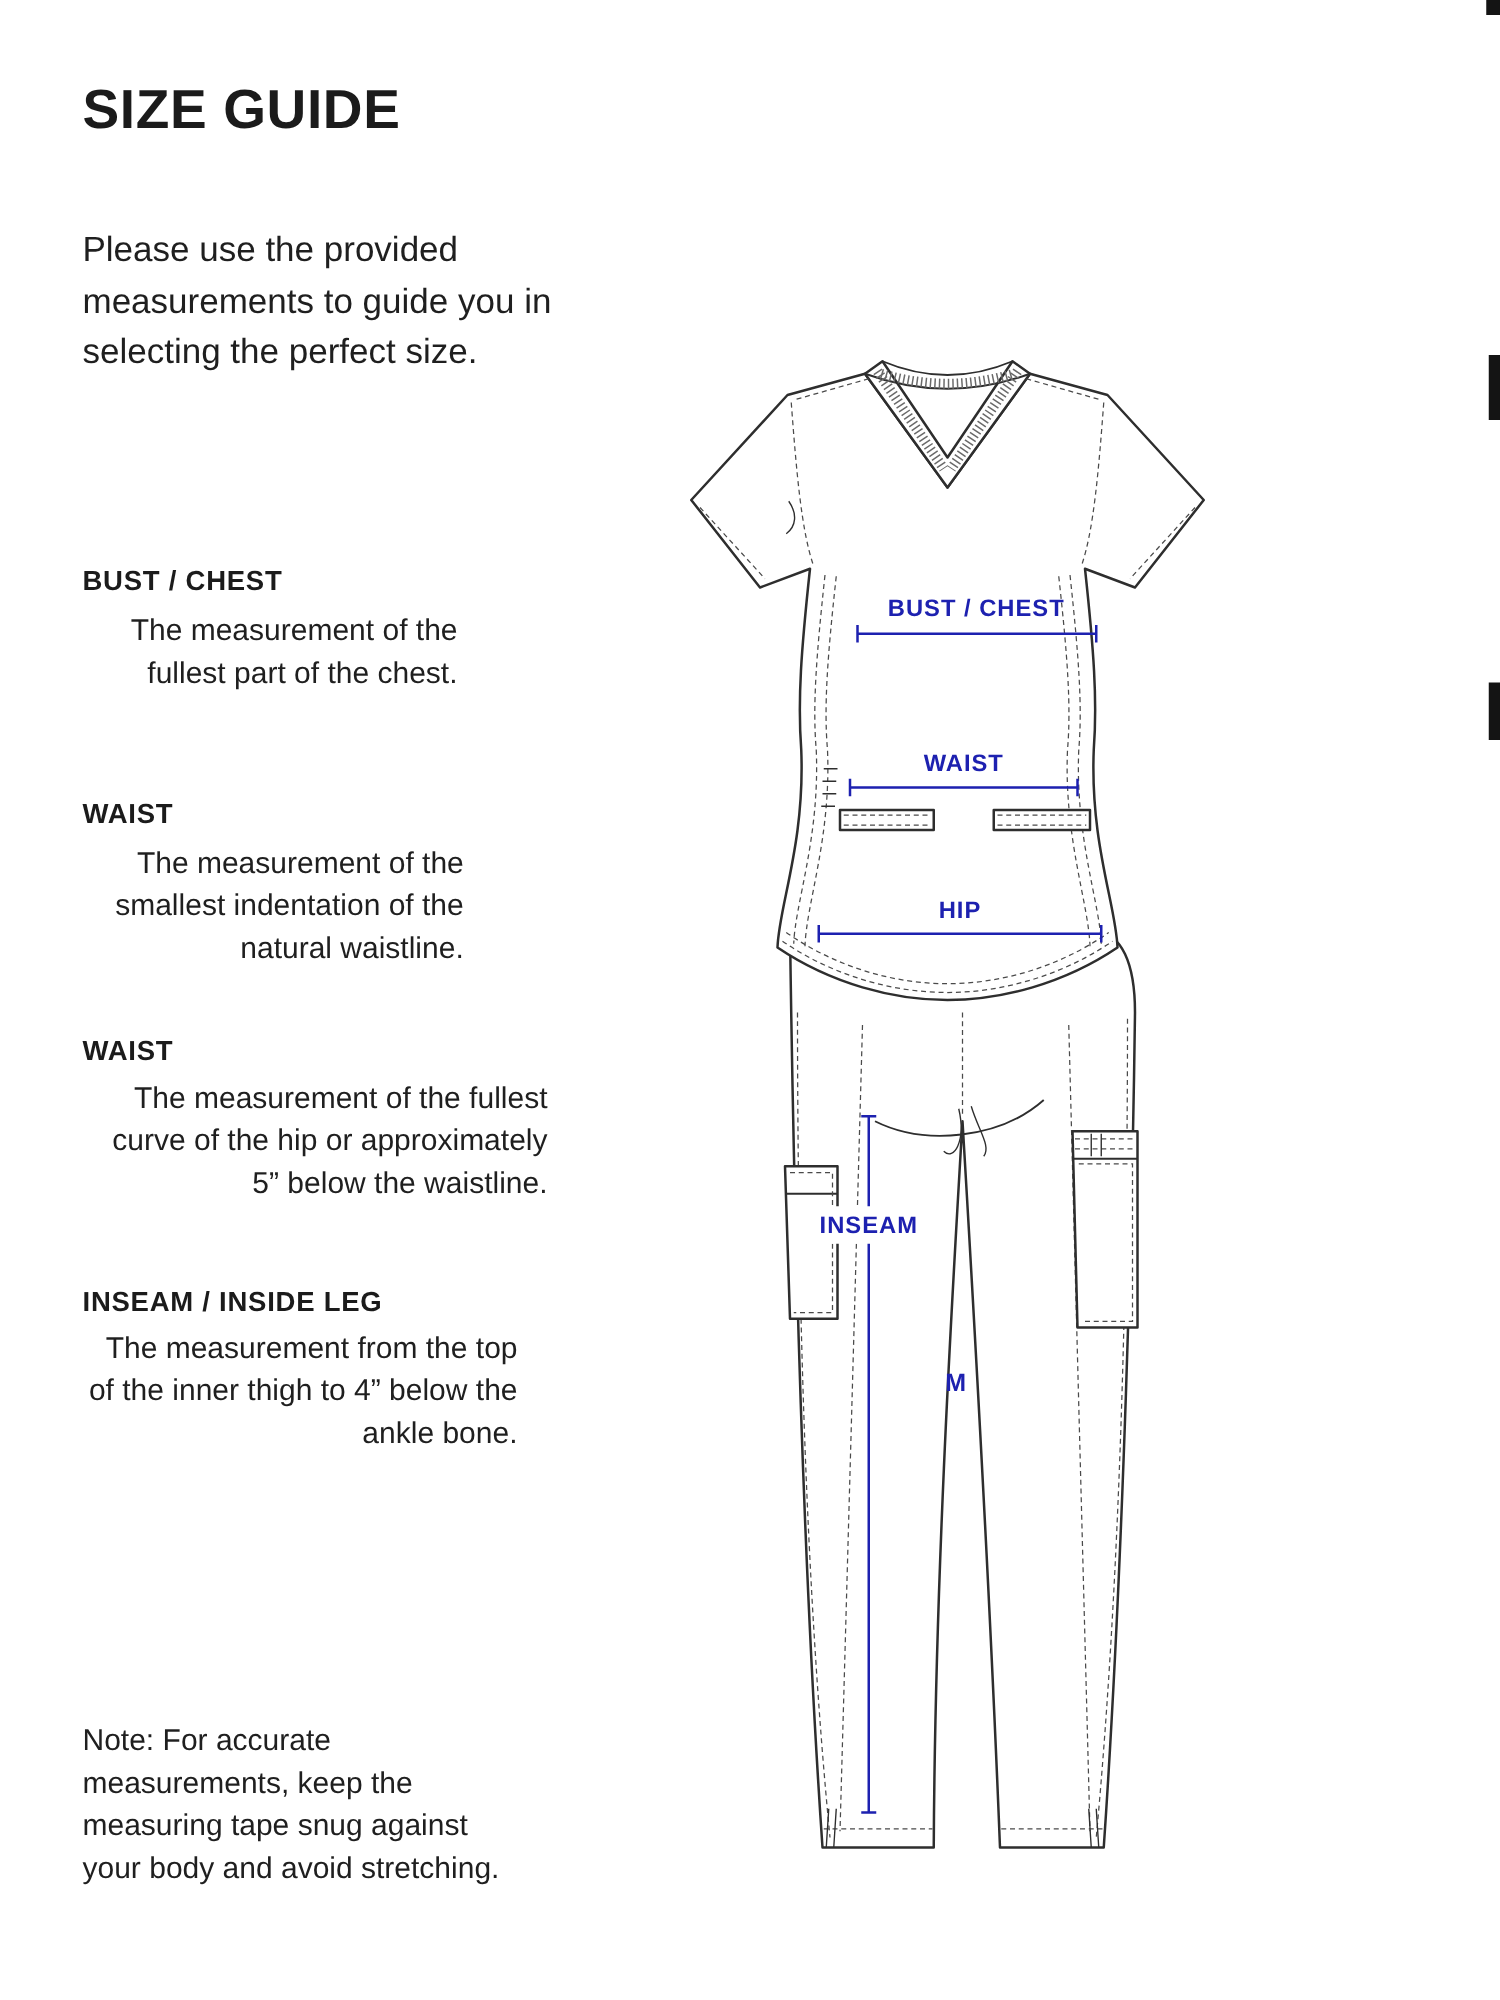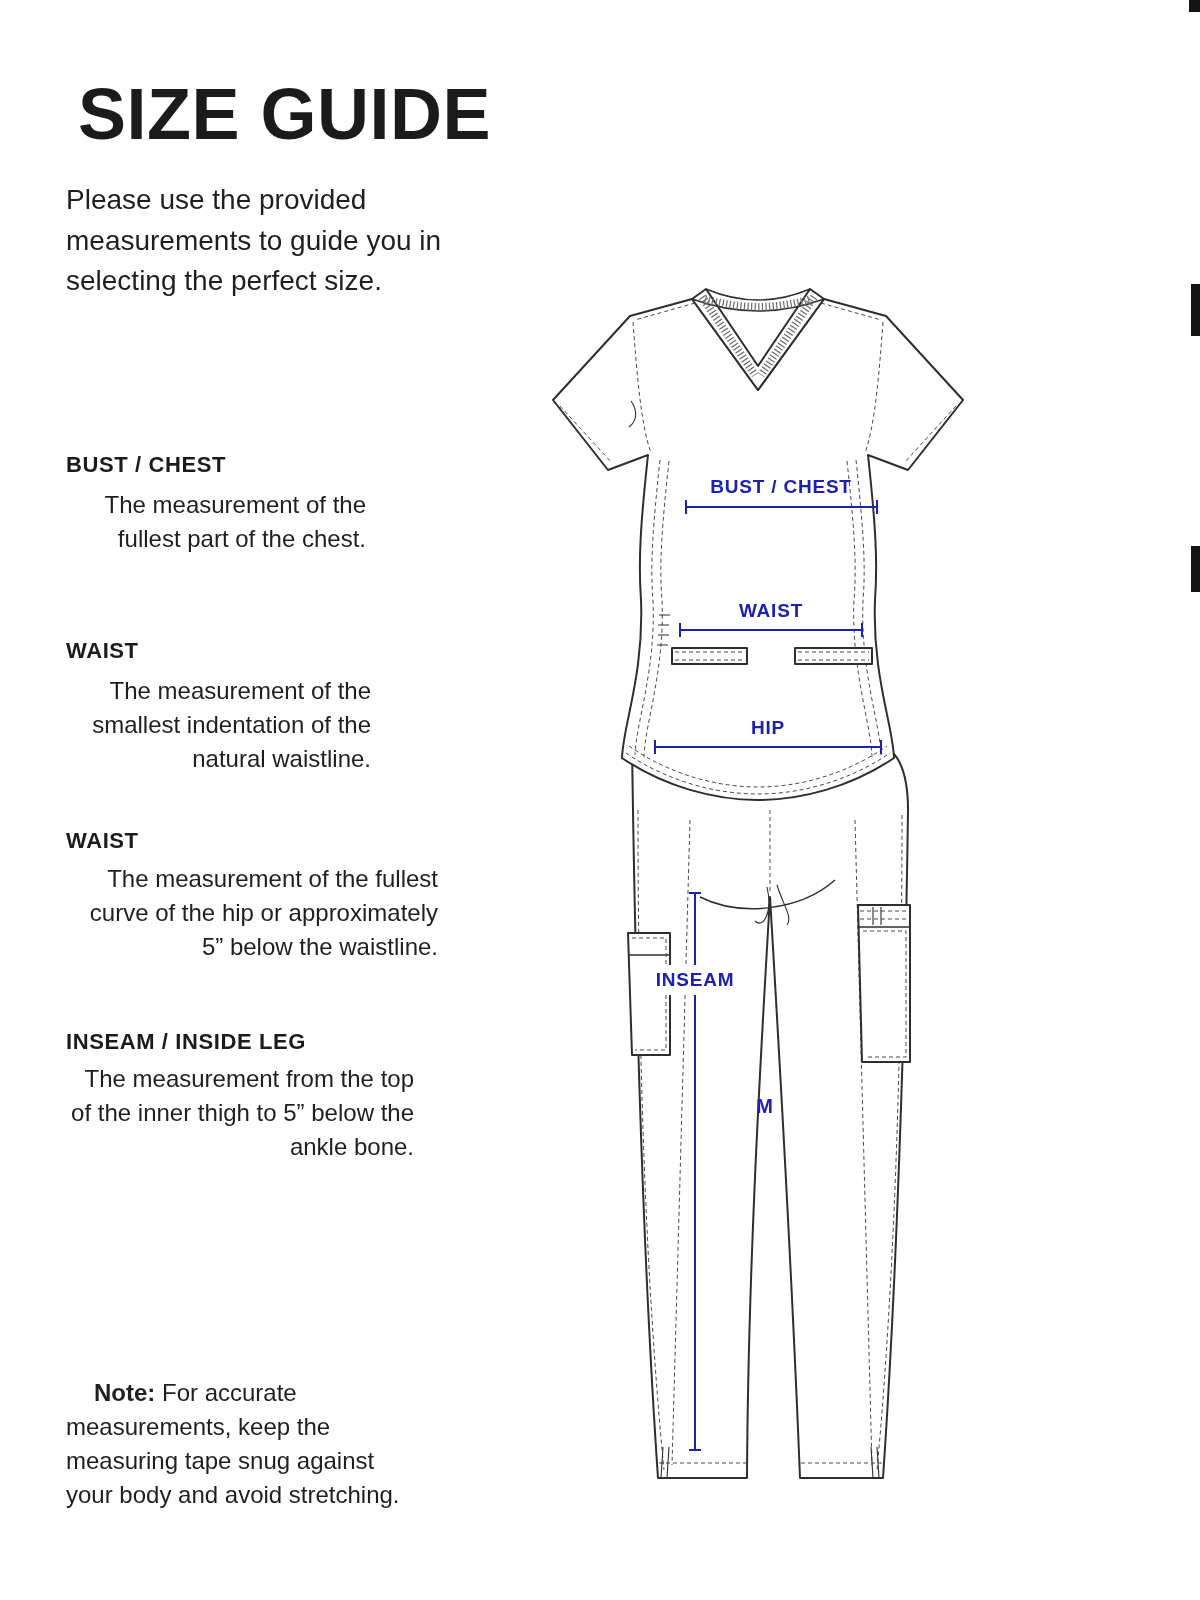--- a/index.html
+++ b/index.html
@@ -3,40 +3,40 @@
 <meta charset="utf-8">
 <style>
   :root{ --accent:#1d21b0; --ink:#1f1f1f; --line:#2e2e2e; }
   html,body{margin:0;padding:0;}
   body{
     width:1200px;height:1600px;background:#ffffff;position:relative;
     font-family:"Liberation Sans", sans-serif;color:var(--ink);
   }
   .page{position:absolute;inset:0;background:#fff;overflow:hidden;}
   .title{
-    position:absolute;left:66px;top:66px;margin:12px;
-    font-size:72px;font-weight:700;letter-spacing:.5px;color:#1b1b1b;line-height:1;
+    position:absolute;left:66px;top:66px;margin:0;
+    font-size:44px;font-weight:700;letter-spacing:.5px;color:#1b1b1b;line-height:1;
   }
   .intro{
     position:absolute;left:66px;top:180px;width:430px;margin:0;
     font-size:28px;line-height:1.45;
   }
   .sec-h{
     position:absolute;left:66px;margin:0;
     font-size:22px;font-weight:700;letter-spacing:.6px;color:#1b1b1b;
   }
   .sec-b{
     position:absolute;left:66px;margin:0;
     font-size:24px;line-height:1.42;text-align:right;
   }
   .note{
     position:absolute;left:66px;top:1376px;width:340px;margin:0;
     font-size:24px;line-height:1.42;
   }
-  .note b{font-weight:700;margin-left:28px;}
+  .note b{font-weight:400;}
   .diagram{position:absolute;left:525px;top:265px;}
   
   .ol{fill:#ffffff;stroke:var(--line);stroke-width:2;stroke-linejoin:round;}
   .ln{fill:none;stroke:var(--line);stroke-width:1.5;}
   .th{fill:none;stroke:var(--line);stroke-width:1.1;}
   .ds{fill:none;stroke:#4a4a4a;stroke-width:1;stroke-dasharray:4 3;}
   .rib{fill:none;stroke:#6a6a6a;stroke-width:8;stroke-dasharray:1.2 2.4;}
   
   .meas{stroke:var(--accent);stroke-width:2;fill:none;}
   .mtxt{
@@ -58,21 +58,21 @@
   <h2 class="sec-h" style="top:452px;">BUST / CHEST</h2>
   <p class="sec-b" style="top:488px;width:300px;">The measurement of the fullest part of the chest.</p>
 
   <h2 class="sec-h" style="top:638px;">WAIST</h2>
   <p class="sec-b" style="top:674px;width:305px;">The measurement of the smallest indentation of the natural waistline.</p>
 
   <h2 class="sec-h" style="top:828px;">WAIST</h2>
   <p class="sec-b" style="top:862px;width:372px;">The measurement of the fullest curve of the hip or approximately 5” below the waistline.</p>
 
   <h2 class="sec-h" style="top:1029px;">INSEAM / INSIDE LEG</h2>
-  <p class="sec-b" style="top:1062px;width:348px;">The measurement from the top of the inner thigh to 5” below the ankle bone.</p>
+  <p class="sec-b" style="top:1062px;width:348px;">The measurement from the top of the inner thigh to 4” below the ankle bone.</p>
 
   <p class="note"><b>Note:</b><span> For accurate measurements, keep the measuring tape snug against your body and avoid stretching.</span></p>
 
   <svg class="diagram" width="470" height="1290" viewBox="0 0 470 1290" xmlns="http://www.w3.org/2000/svg">
 
     <g>
       <path class="ol" d="M 107 480 L 352 480 C 372 482 383 505 383 545
                           C 381 700 374 980 358 1213 L 275 1213
                           C 267 1010 255 800 245 632
                           C 235 800 223 1010 222 1213 L 133 1213

